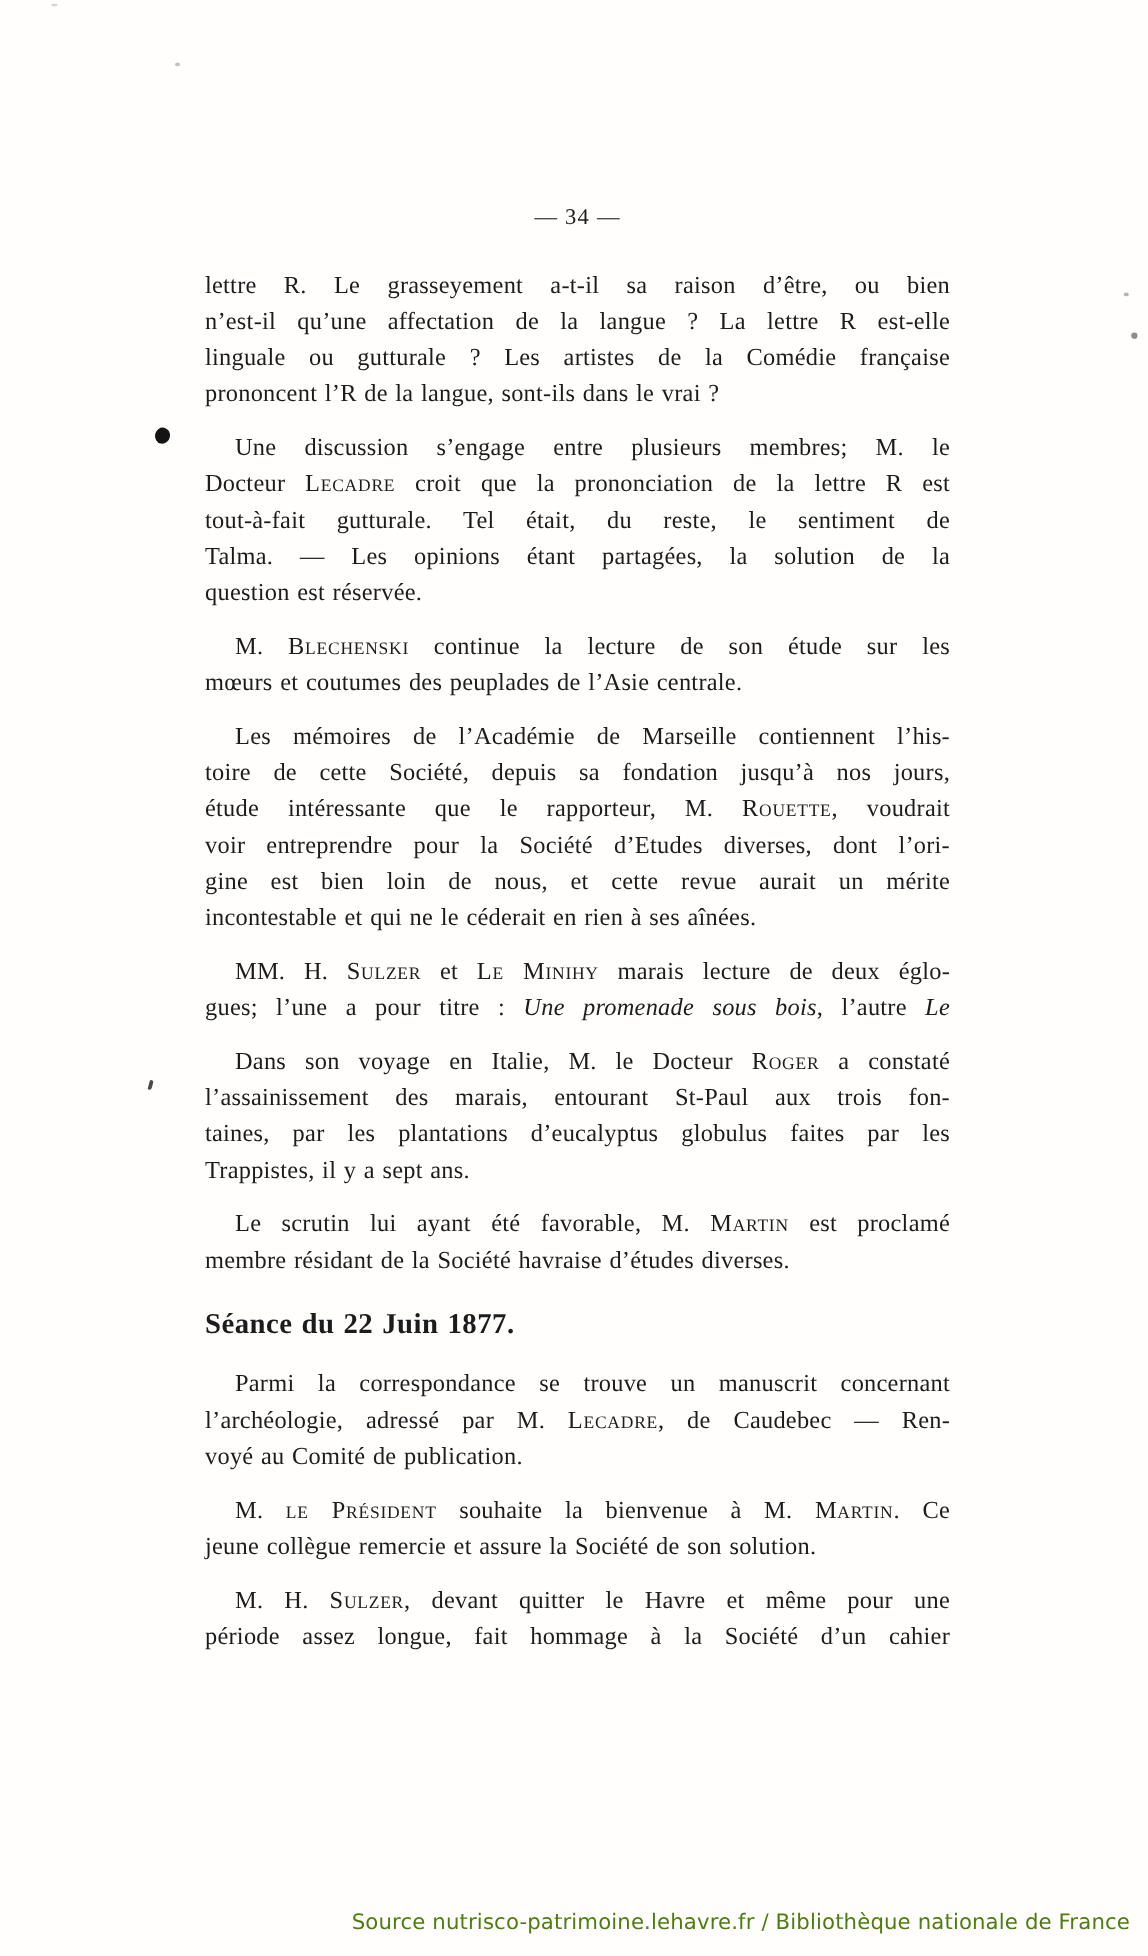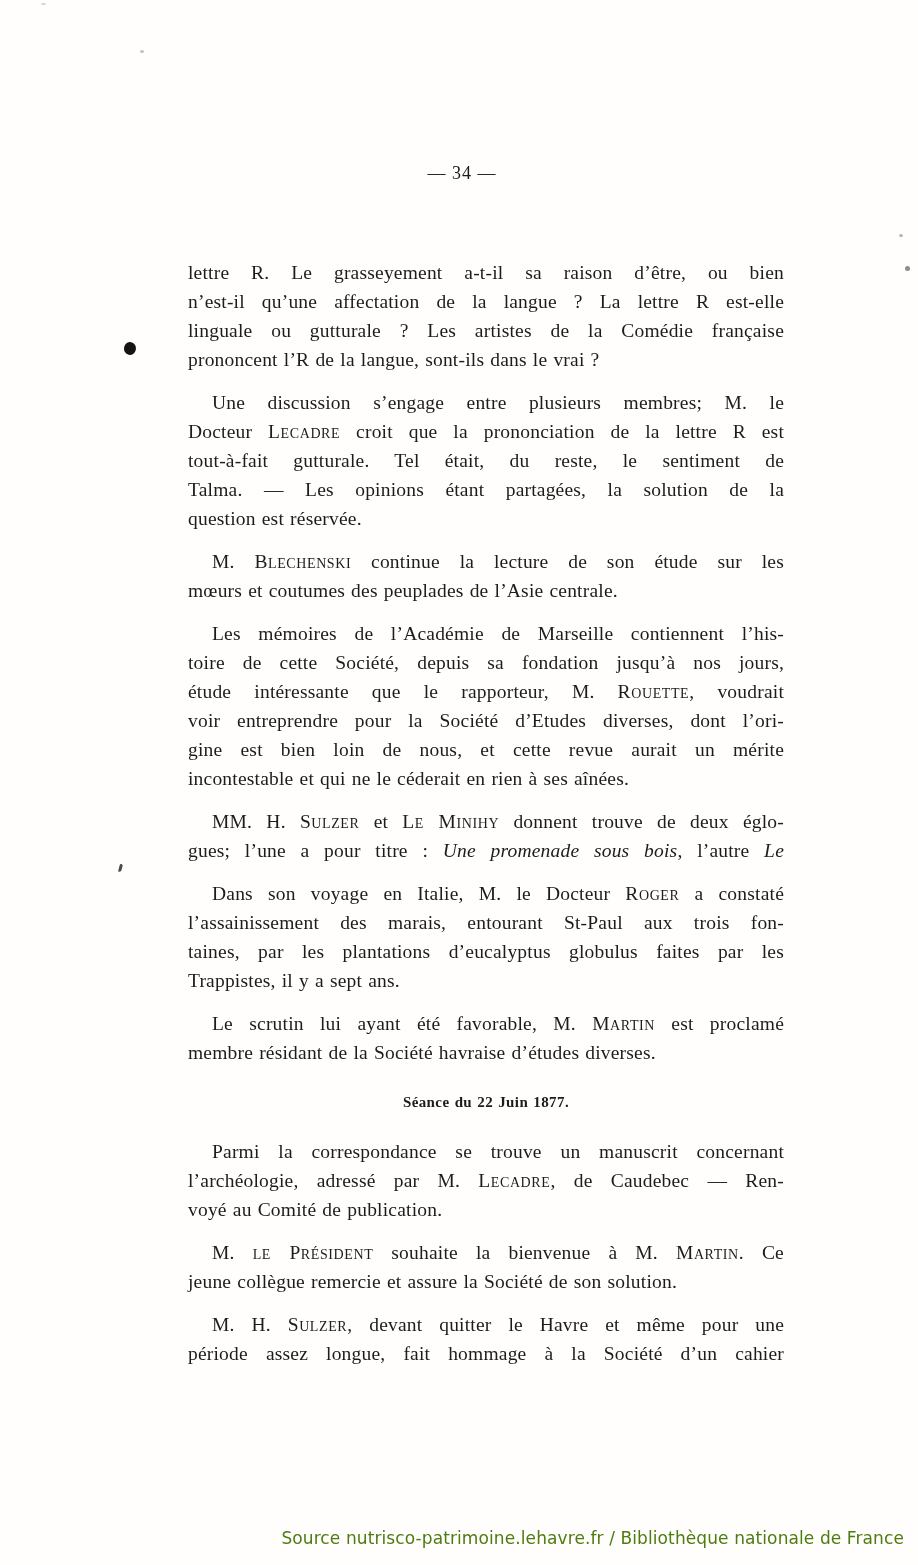--- a/index.html
+++ b/index.html
@@ -18,45 +18,44 @@
   .page-number {
     position: absolute;
     top: 163px; left: 164px; width: 596px;
     text-align: center;
     font-size: 18px;
     letter-spacing: 1px;
     color: #1a1a1a;
   }
   .text-column {
     position: absolute;
-    top: 214px; left: 188px; width: 596px;
+    top: 214px; left: 164px; width: 596px;
     font-size: 19.5px;
     letter-spacing: 0.2px;
     word-spacing: 1px;
     color: #1c1c1c;
-    margin-top: 44px;
   }
   .paragraph { margin: 0 0 14px 0; }
   .line {
     line-height: 29px;
     text-align: justify;
     text-align-last: justify;
     white-space: normal;
   }
   .line.last { text-align-last: left; }
   .paragraph.jlast .line.last { text-align-last: justify; }
   .paragraph.indent .line:first-child { text-indent: 24px; }
   .sc { font-variant: small-caps; letter-spacing: 0.6px; }
   .it { font-style: italic; }
   .heading {
     margin: 21px 0 20px 0;
     line-height: 29px;
-    text-align: center;
+    text-align: left;
     font-weight: bold;
-    font-size: 15px;
+    font-size: 23px;
     letter-spacing: 0.4px;
   }
   .margin-bullet {
     position: absolute;
     left: 124px; top: 342px;
     width: 12px; height: 13px;
     background: #141414;
     border-radius: 50%;
     transform: rotate(12deg);
   }
@@ -110,21 +109,21 @@
       </div>
       <div class="paragraph indent">
         <div class="line"><span>Les mémoires de l’Académie de Marseille contiennent l’his-</span></div>
         <div class="line"><span>toire de cette Société, depuis sa fondation jusqu’à nos jours,</span></div>
         <div class="line"><span>étude intéressante que le rapporteur, M. </span><span class="sc">Rouette</span><span>, voudrait</span></div>
         <div class="line"><span>voir entreprendre pour la Société d’Etudes diverses, dont l’ori-</span></div>
         <div class="line"><span>gine est bien loin de nous, et cette revue aurait un mérite</span></div>
         <div class="line last"><span>incontestable et qui ne le céderait en rien à ses aînées.</span></div>
       </div>
       <div class="paragraph indent">
-        <div class="line"><span>MM. H. </span><span class="sc">Sulzer</span><span> et </span><span class="sc">Le Minihy</span><span> donnent trouve de deux églo-</span></div>
+        <div class="line"><span>MM. H. </span><span class="sc">Sulzer</span><span> et </span><span class="sc">Le Minihy</span><span> marais lecture de deux églo-</span></div>
         <div class="line"><span>gues; l’une a pour titre : </span><span class="it">Une promenade sous bois</span><span>, l’autre </span><span class="it">Le</span></div>
       </div>
       <div class="paragraph indent">
         <div class="line"><span>Dans son voyage en Italie, M. le Docteur </span><span class="sc">Roger</span><span> a constaté</span></div>
         <div class="line"><span>l’assainissement des marais, entourant St-Paul aux trois fon-</span></div>
         <div class="line"><span>taines, par les plantations d’eucalyptus globulus faites par les</span></div>
         <div class="line last"><span>Trappistes, il y a sept ans.</span></div>
       </div>
       <div class="paragraph indent">
         <div class="line"><span>Le scrutin lui ayant été favorable, M. </span><span class="sc">Martin</span><span> est proclamé</span></div>

